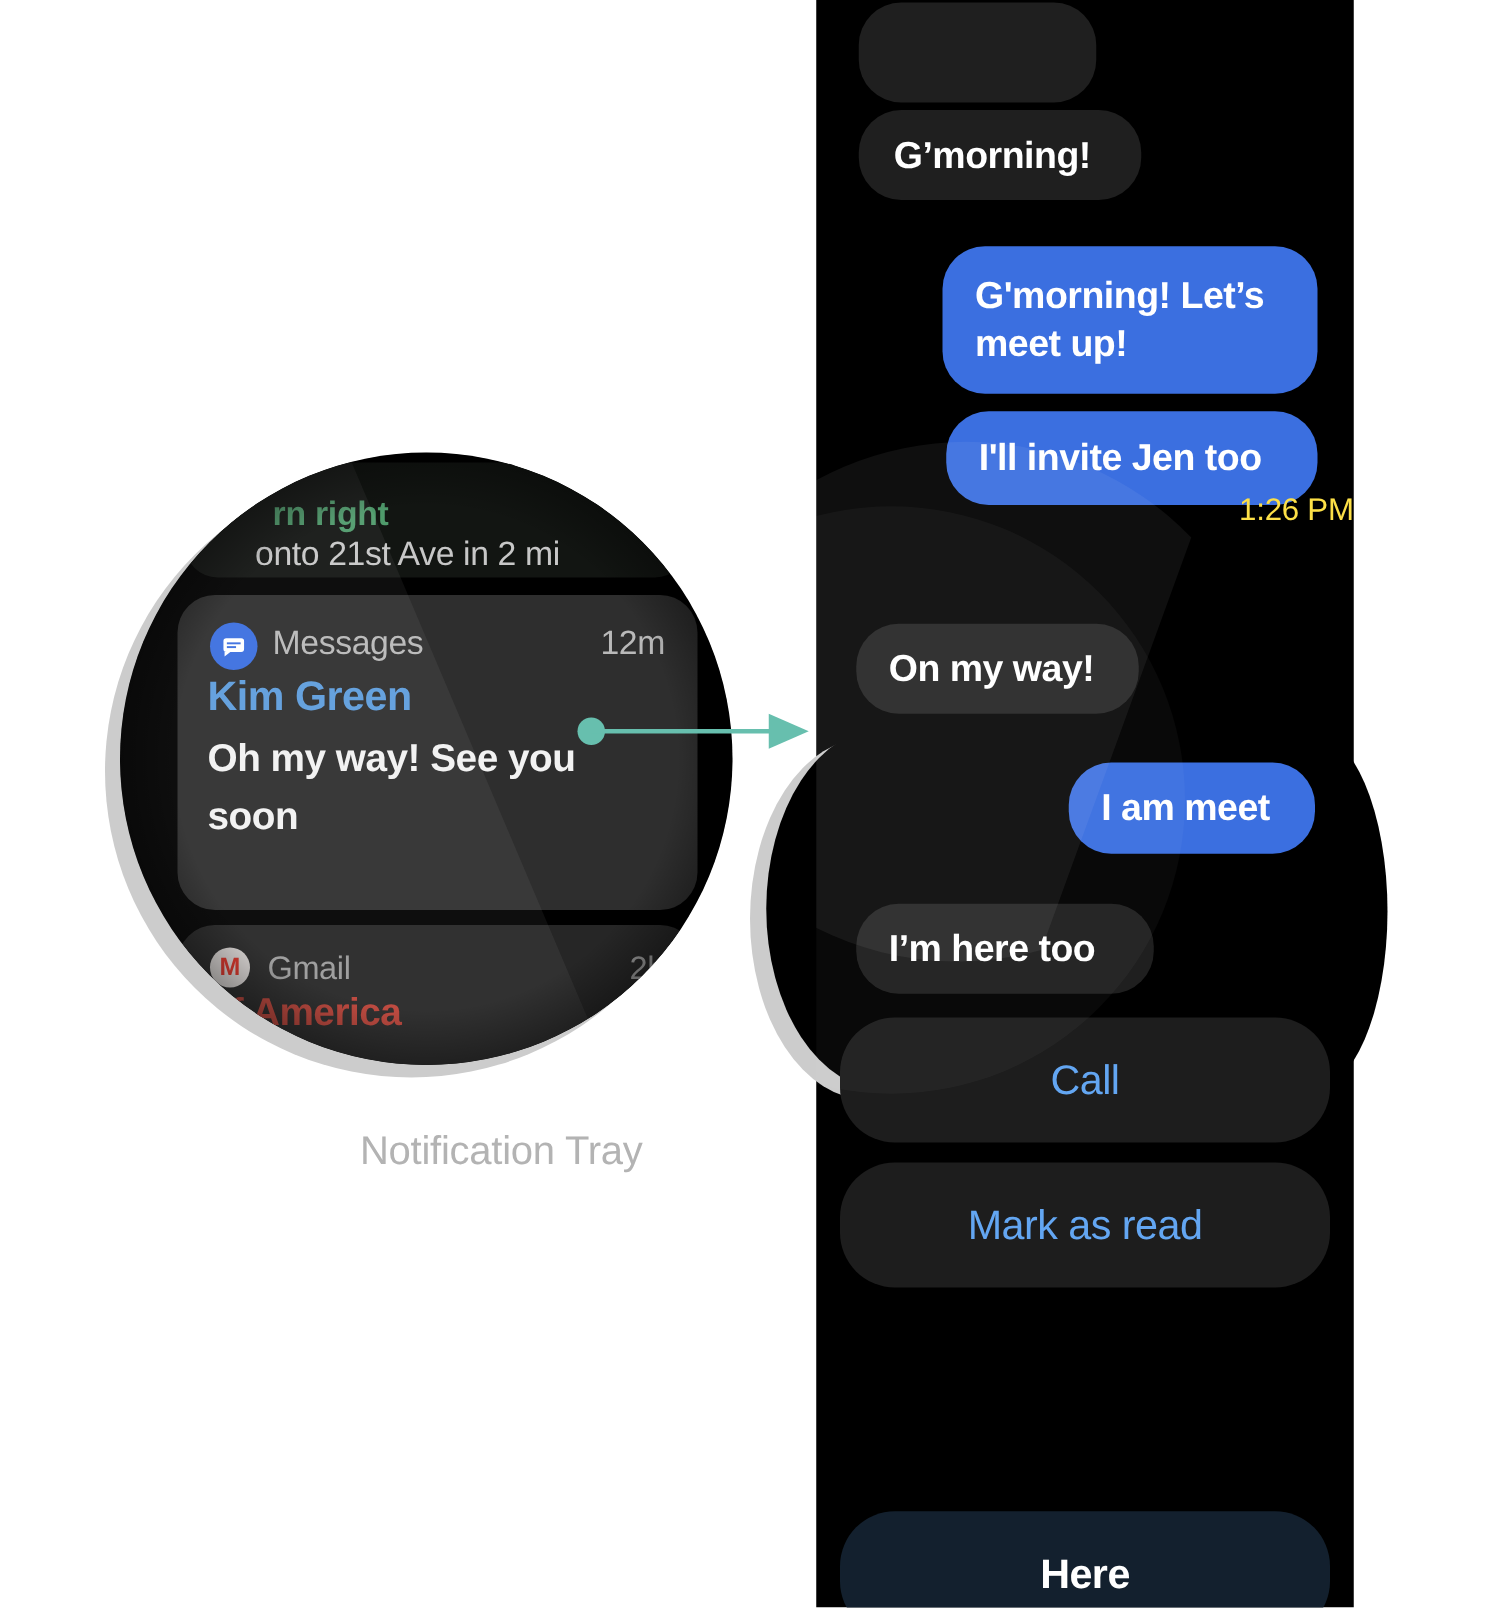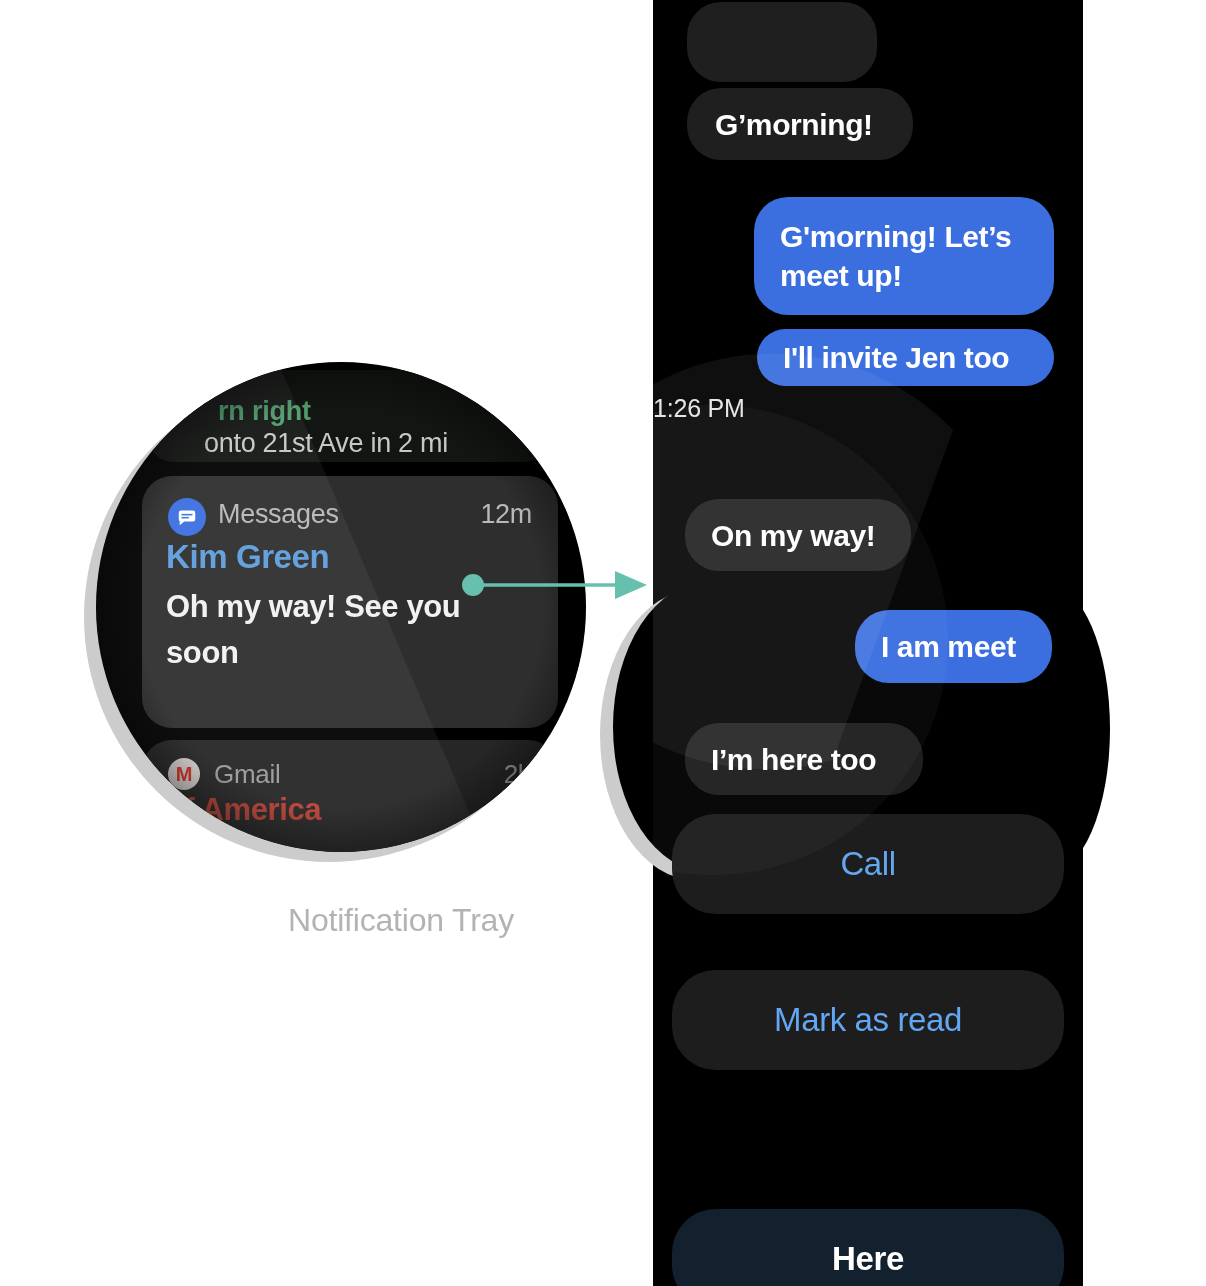--- a/index.html
+++ b/index.html
@@ -249,24 +249,24 @@
     display: flex;
     align-items: center;
     margin-top: 44px;
   }
   .b-in  { background: #1f1f1f; color: #ffffff; }
   .b-out { background: #3b6fe0; color: #ffffff; }
 
   .ts {
     position: absolute;
     width: 100%;
-    text-align: left;
+    text-align: right;
     font-size: 25px;
     font-weight: 500;
-    color: #e5e5e5;
+    color: #fde047;
     letter-spacing: -0.2px;
   }
 
   .act {
     position: absolute;
     left: 19px;
     width: 392px;
     border-radius: 44px;
     display: flex;
     align-items: center;
@@ -347,33 +347,33 @@
 
 <div id="right-panel">
   <div class="conv">
 
     <div class="bubble b-in" style="left:34px; top:-42px; width:190px; height:80px; padding:0 26px;"></div>
 
     <div class="bubble b-in" style="left:34px; top:44px; width:226px; height:72px; padding:0 28px;">G’morning!</div>
 
     <div class="bubble b-out" style="left:101px; top:153px; width:300px; height:118px; padding:0 26px;">G'morning! Let’s meet up!</div>
 
-    <div class="bubble b-out" style="left:104px; top:285px; width:297px; height:57px; padding:0 26px;">I'll invite Jen too</div>
+    <div class="bubble b-out" style="left:104px; top:285px; width:297px; height:75px; padding:0 26px;">I'll invite Jen too</div>
 
     <div class="ts" style="top:394px;">1:26 PM</div>
 
     <div class="bubble b-in" style="left:32px; top:455px; width:226px; height:72px; padding:0 26px;">On my way!</div>
 
     <div class="bubble b-out" style="left:202px; top:566px; width:197px; height:73px; padding:0 26px;">I am meet</div>
 
     <div class="bubble b-in" style="left:32px; top:679px; width:238px; height:72px; padding:0 26px;">I’m here too</div>
 
     <div class="act act-dark" style="top:814px; height:100px;">Call</div>
 
-    <div class="act act-dark" style="top:930px; height:100px;margin-top:40px;">Mark as read</div>
+    <div class="act act-dark" style="top:930px; height:100px;">Mark as read</div>
 
 
     <div class="act act-navy" style="top:1209px; height:100px;">Here</div>
   </div>
 
   <svg class="right-sheen" viewBox="0 0 430 1286">
     <defs>
       <clipPath id="stripClip">
         <rect x="0" y="0" width="430" height="1286"></rect>
       </clipPath>

